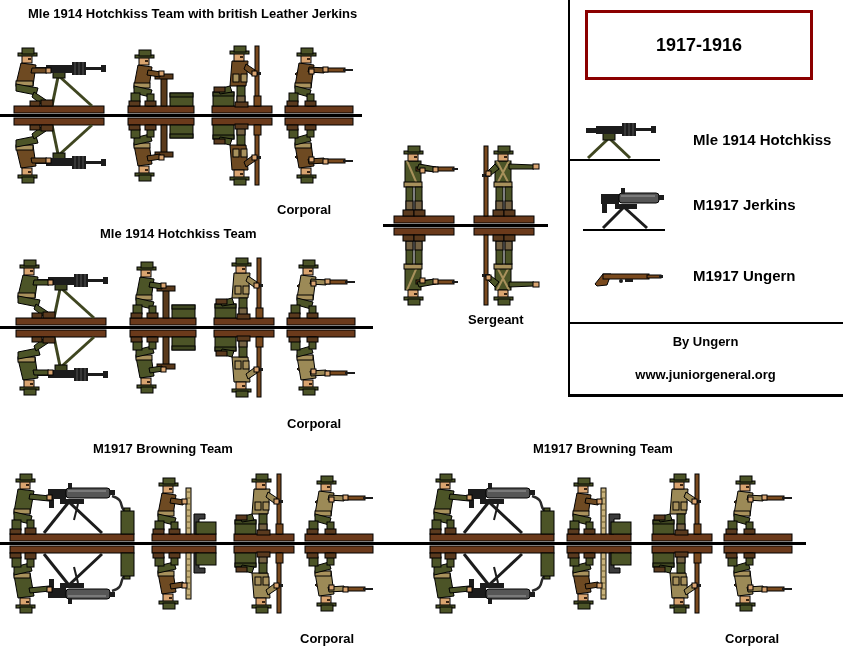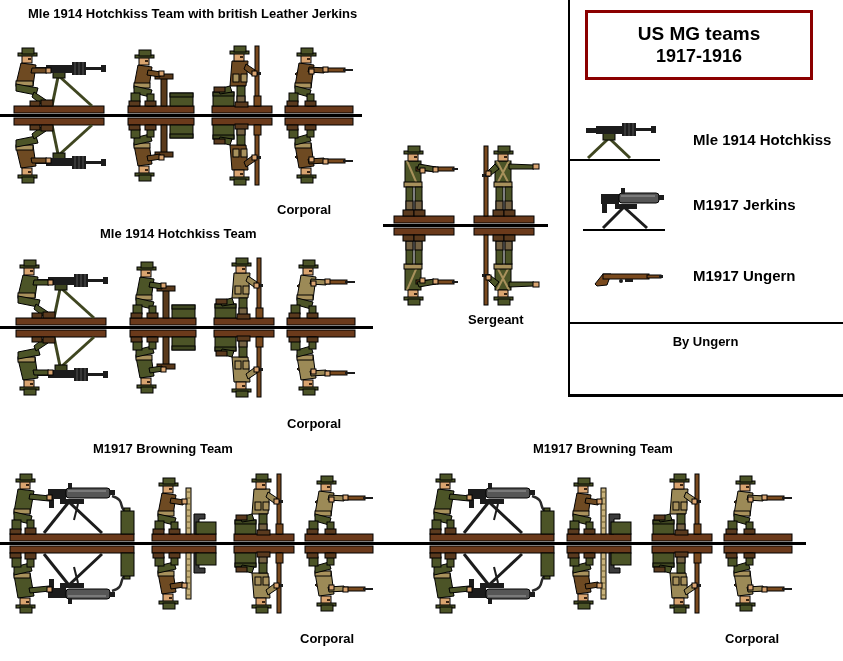--- a/index.html
+++ b/index.html
@@ -425,21 +425,20 @@
     <svg class="refl" width="72" height="70" viewBox="0 0 72 70">
         <use href="#fig-rifleman"></use>
       </svg>
   </div>
 
   <div class="thinline" style="left:568px;top:0;width:2px;height:397px"></div>
   <div class="thinline" style="left:568px;top:322px;width:275px;height:2px"></div>
   <div class="thinline" style="left:568px;top:394px;width:275px;height:3px"></div>
 
   <div id="panel-titlebox">
-    <div class="t1">US MG teams</div>
     <div class="t2">1917-1916</div>
   </div>
 
   <div class="icon-holder" style="left:570px;top:112px">
     <svg width="90" height="50" viewBox="0 0 90 50">
         <use href="#icon-hotchkiss"></use>
       </svg>
   </div>
   <div class="legend-label" style="left:693px;top:131px">Mle 1914 Hotchkiss</div>
 
@@ -451,14 +450,15 @@
   <div class="legend-label" style="left:693px;top:196px">M1917 Jerkins</div>
 
   <div class="icon-holder" style="left:593px;top:262px">
     <svg width="72" height="28" viewBox="0 0 72 28">
         <use href="#icon-rifle"></use>
       </svg>
   </div>
   <div class="legend-label" style="left:693px;top:267px">M1917 Ungern</div>
 
   <div class="panel-footer-text" style="top:334px">By Ungern</div>
+  <div class="panel-footer-text" style="top:367px">www.juniorgeneral.org</div>
 
 </div>
 
 </body></html>

